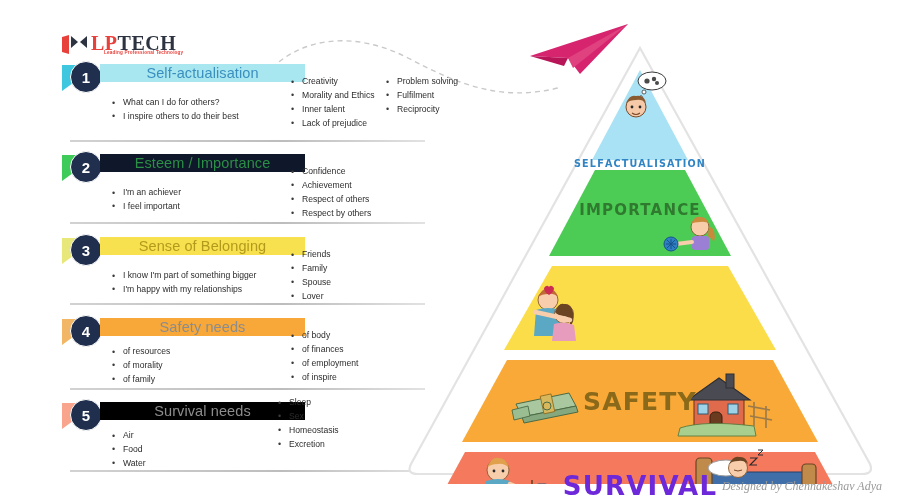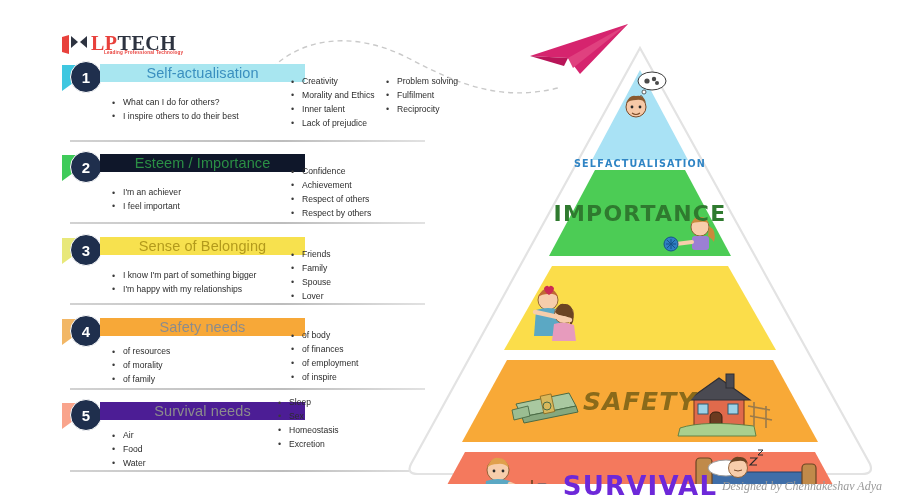--- a/index.html
+++ b/index.html
@@ -223,21 +223,21 @@
     </div>
   </div>
   <div class="tier-sep" style="top:388px;"></div>
 
   <div class="tier" style="top:400px;">
     <svg class="ribbon" viewBox="0 0 22 26">
       <path d="M0 0 L22 0 L22 26 L11 18 L0 26 Z" fill="#f9a48c"></path>
       <path d="M13 0 L22 0 L22 9 Z" fill="#7d7d7d"></path>
     </svg>
     <div class="badge">5</div>
-    <div class="tier-label tier-label-sub" style="background:#4c1d95;color:#8c8c8c;">Survival needs</div>
+    <div class="tier-label tier-label-sub" style="background:#000000;color:#8c8c8c;">Survival needs</div>
     <div class="bullets" style="left:52px; top:29px;">
       <ul>
         <li>Air</li>
         <li>Food</li>
         <li>Water</li>
       </ul>
     </div>
     <div class="bullets" style="left:218px; top:-4px;">
       <ul>
         <li>Sleep</li>
@@ -350,26 +350,26 @@
       </g>
     </svg>
 
     
     <div class="pyr-row" style="top:86px; flex-direction:row; line-height:1.08;margin-top:29px;">
       <span class="pyr-text" style="font-size:9.6px;color:#2f84c4;">SELF</span>
       <span class="pyr-text" style="font-size:9.6px;color:#2f84c4;">ACTUALISATION</span>
     </div>
 
     <div class="pyr-row" style="top:157px;">
-      <span class="pyr-text" style="font-size:22px;color:#2f7a2f;">IMPORTANCE</span>
+      <span class="pyr-text" style="font-size:15px;color:#2f7a2f;">IMPORTANCE</span>
     </div>
 
 
     <div class="pyr-row" style="top:343px;">
-      <span class="pyr-text" style="font-size:25px;color:#8a6a1a;font-style:italic;">SAFETY</span>
+      <span class="pyr-text" style="font-size:25px;color:#8a6a1a;">SAFETY</span>
     </div>
 
     <div class="pyr-row" style="top:427px;">
       <span class="pyr-text" style="font-size:26px;color:#6d28d9;">SURVIVAL</span>
     </div>
   </div>
 
   <div class="credit">Designed by Chennakeshav Adya</div>
 </div>
 

